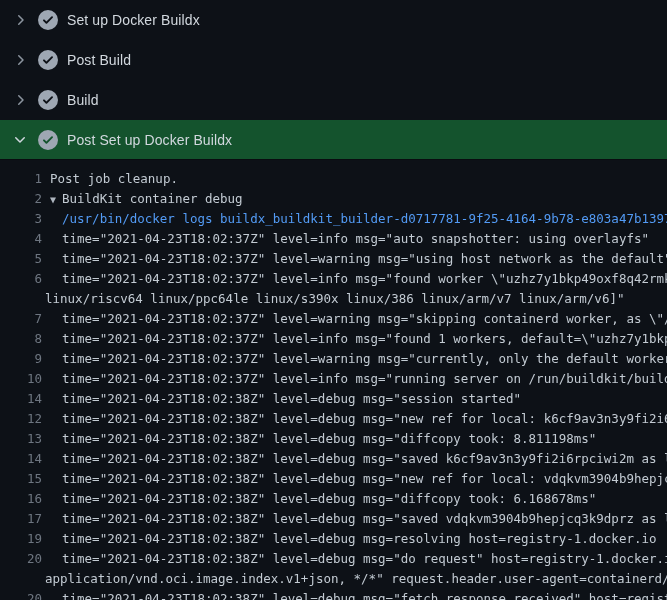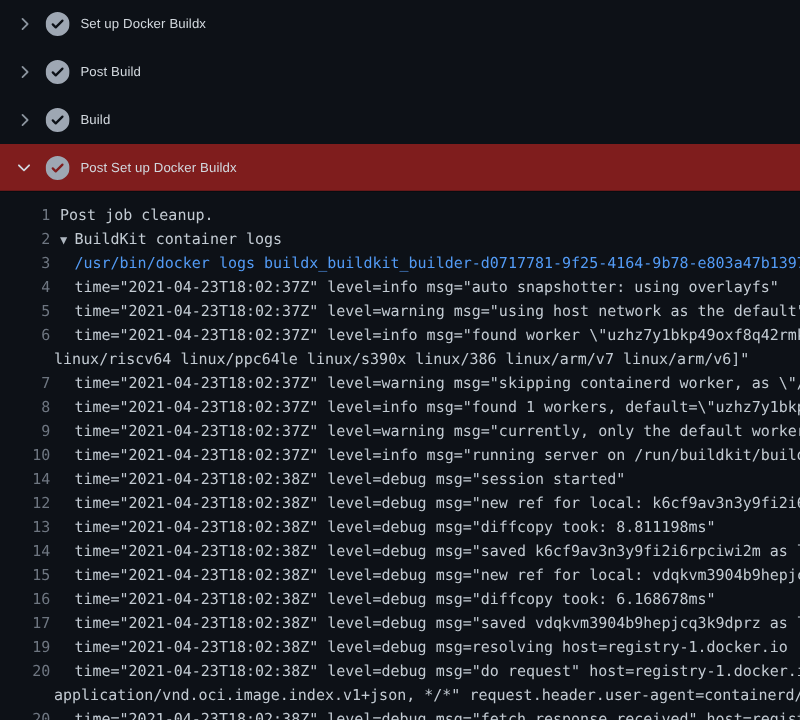--- a/index.html
+++ b/index.html
@@ -10,27 +10,27 @@
   }
   .viewer{width:667px;height:600px;overflow:hidden;}
 
   
   .steps{}
   .step-row{
     height:40px;display:flex;align-items:center;
     padding-left:12px;cursor:pointer;box-sizing:border-box;
   }
   .step-row.expanded{
-    background:#7f1d1d;
+    background:#14532d;
     border-bottom:1px solid #090c10;
   }
   .chev{width:16px;height:16px;margin-right:10px;display:flex;align-items:center;justify-content:center;flex:none;}
   .check{width:20px;height:20px;margin-right:9px;display:flex;align-items:center;justify-content:center;flex:none;}
   .step-label{
-    font-size:11px;color:#d2d8de;letter-spacing:.1px;
+    font-size:14px;color:#d2d8de;letter-spacing:.1px;
     white-space:nowrap;
   }
 
   
   .log{
     padding-top:9px;
     font-family:"DejaVu Sans Mono","Liberation Mono",monospace;
     font-size:12.5px;
   }
   .log-row{
@@ -101,21 +101,21 @@
         <span class="check">
           <svg width="20" height="20" viewBox="0 0 16 16">
             <path fill="#9ea7b3" fill-rule="evenodd" d="M8 16A8 8 0 1 1 8 0a8 8 0 0 1 0 16Zm3.78-9.72a.751.751 0 0 0-.018-1.042.751.751 0 0 0-1.042-.018L6.75 9.19 5.28 7.72a.751.751 0 0 0-1.042.018.751.751 0 0 0-.018 1.042l2 2a.75.75 0 0 0 1.06 0Z"></path>
           </svg>
         </span>
         <span class="step-label">Post Set up Docker Buildx</span>
       </div>
     </div>
   <div class="log" id="log">
       <div class="log-row k-top"><span class="num">1</span><span class="txt">Post job cleanup.</span></div>
-      <div class="log-row k-group"><span class="num">2</span><span class="txt"><span class="marker">▼</span><span>BuildKit container logs</span></span></div>
+      <div class="log-row k-group"><span class="num">2</span><span class="txt"><span class="marker">▼</span><span>BuildKit container debug</span></span></div>
       <div class="log-row k-command"><span class="num">3</span><span class="txt">/usr/bin/docker logs buildx_buildkit_builder-d0717781-9f25-4164-9b78-e803a47b13970</span></div>
       <div class="log-row k-child"><span class="num">4</span><span class="txt">time="2021-04-23T18:02:37Z" level=info msg="auto snapshotter: using overlayfs"</span></div>
       <div class="log-row k-child"><span class="num">5</span><span class="txt">time="2021-04-23T18:02:37Z" level=warning msg="using host network as the default"</span></div>
       <div class="log-row k-child"><span class="num">6</span><span class="txt">time="2021-04-23T18:02:37Z" level=info msg="found worker \"uzhz7y1bkp49oxf8q42rmk0xj</span></div>
       <div class="log-row k-wrap"><span class="num"></span><span class="txt">linux/riscv64 linux/ppc64le linux/s390x linux/386 linux/arm/v7 linux/arm/v6]"</span></div>
       <div class="log-row k-child"><span class="num">7</span><span class="txt">time="2021-04-23T18:02:37Z" level=warning msg="skipping containerd worker, as \"/run</span></div>
       <div class="log-row k-child"><span class="num">8</span><span class="txt">time="2021-04-23T18:02:37Z" level=info msg="found 1 workers, default=\"uzhz7y1bkp49o</span></div>
       <div class="log-row k-child"><span class="num">9</span><span class="txt">time="2021-04-23T18:02:37Z" level=warning msg="currently, only the default worker ca</span></div>
       <div class="log-row k-child"><span class="num">10</span><span class="txt">time="2021-04-23T18:02:37Z" level=info msg="running server on /run/buildkit/buildkit</span></div>
       <div class="log-row k-child"><span class="num">14</span><span class="txt">time="2021-04-23T18:02:38Z" level=debug msg="session started"</span></div>

